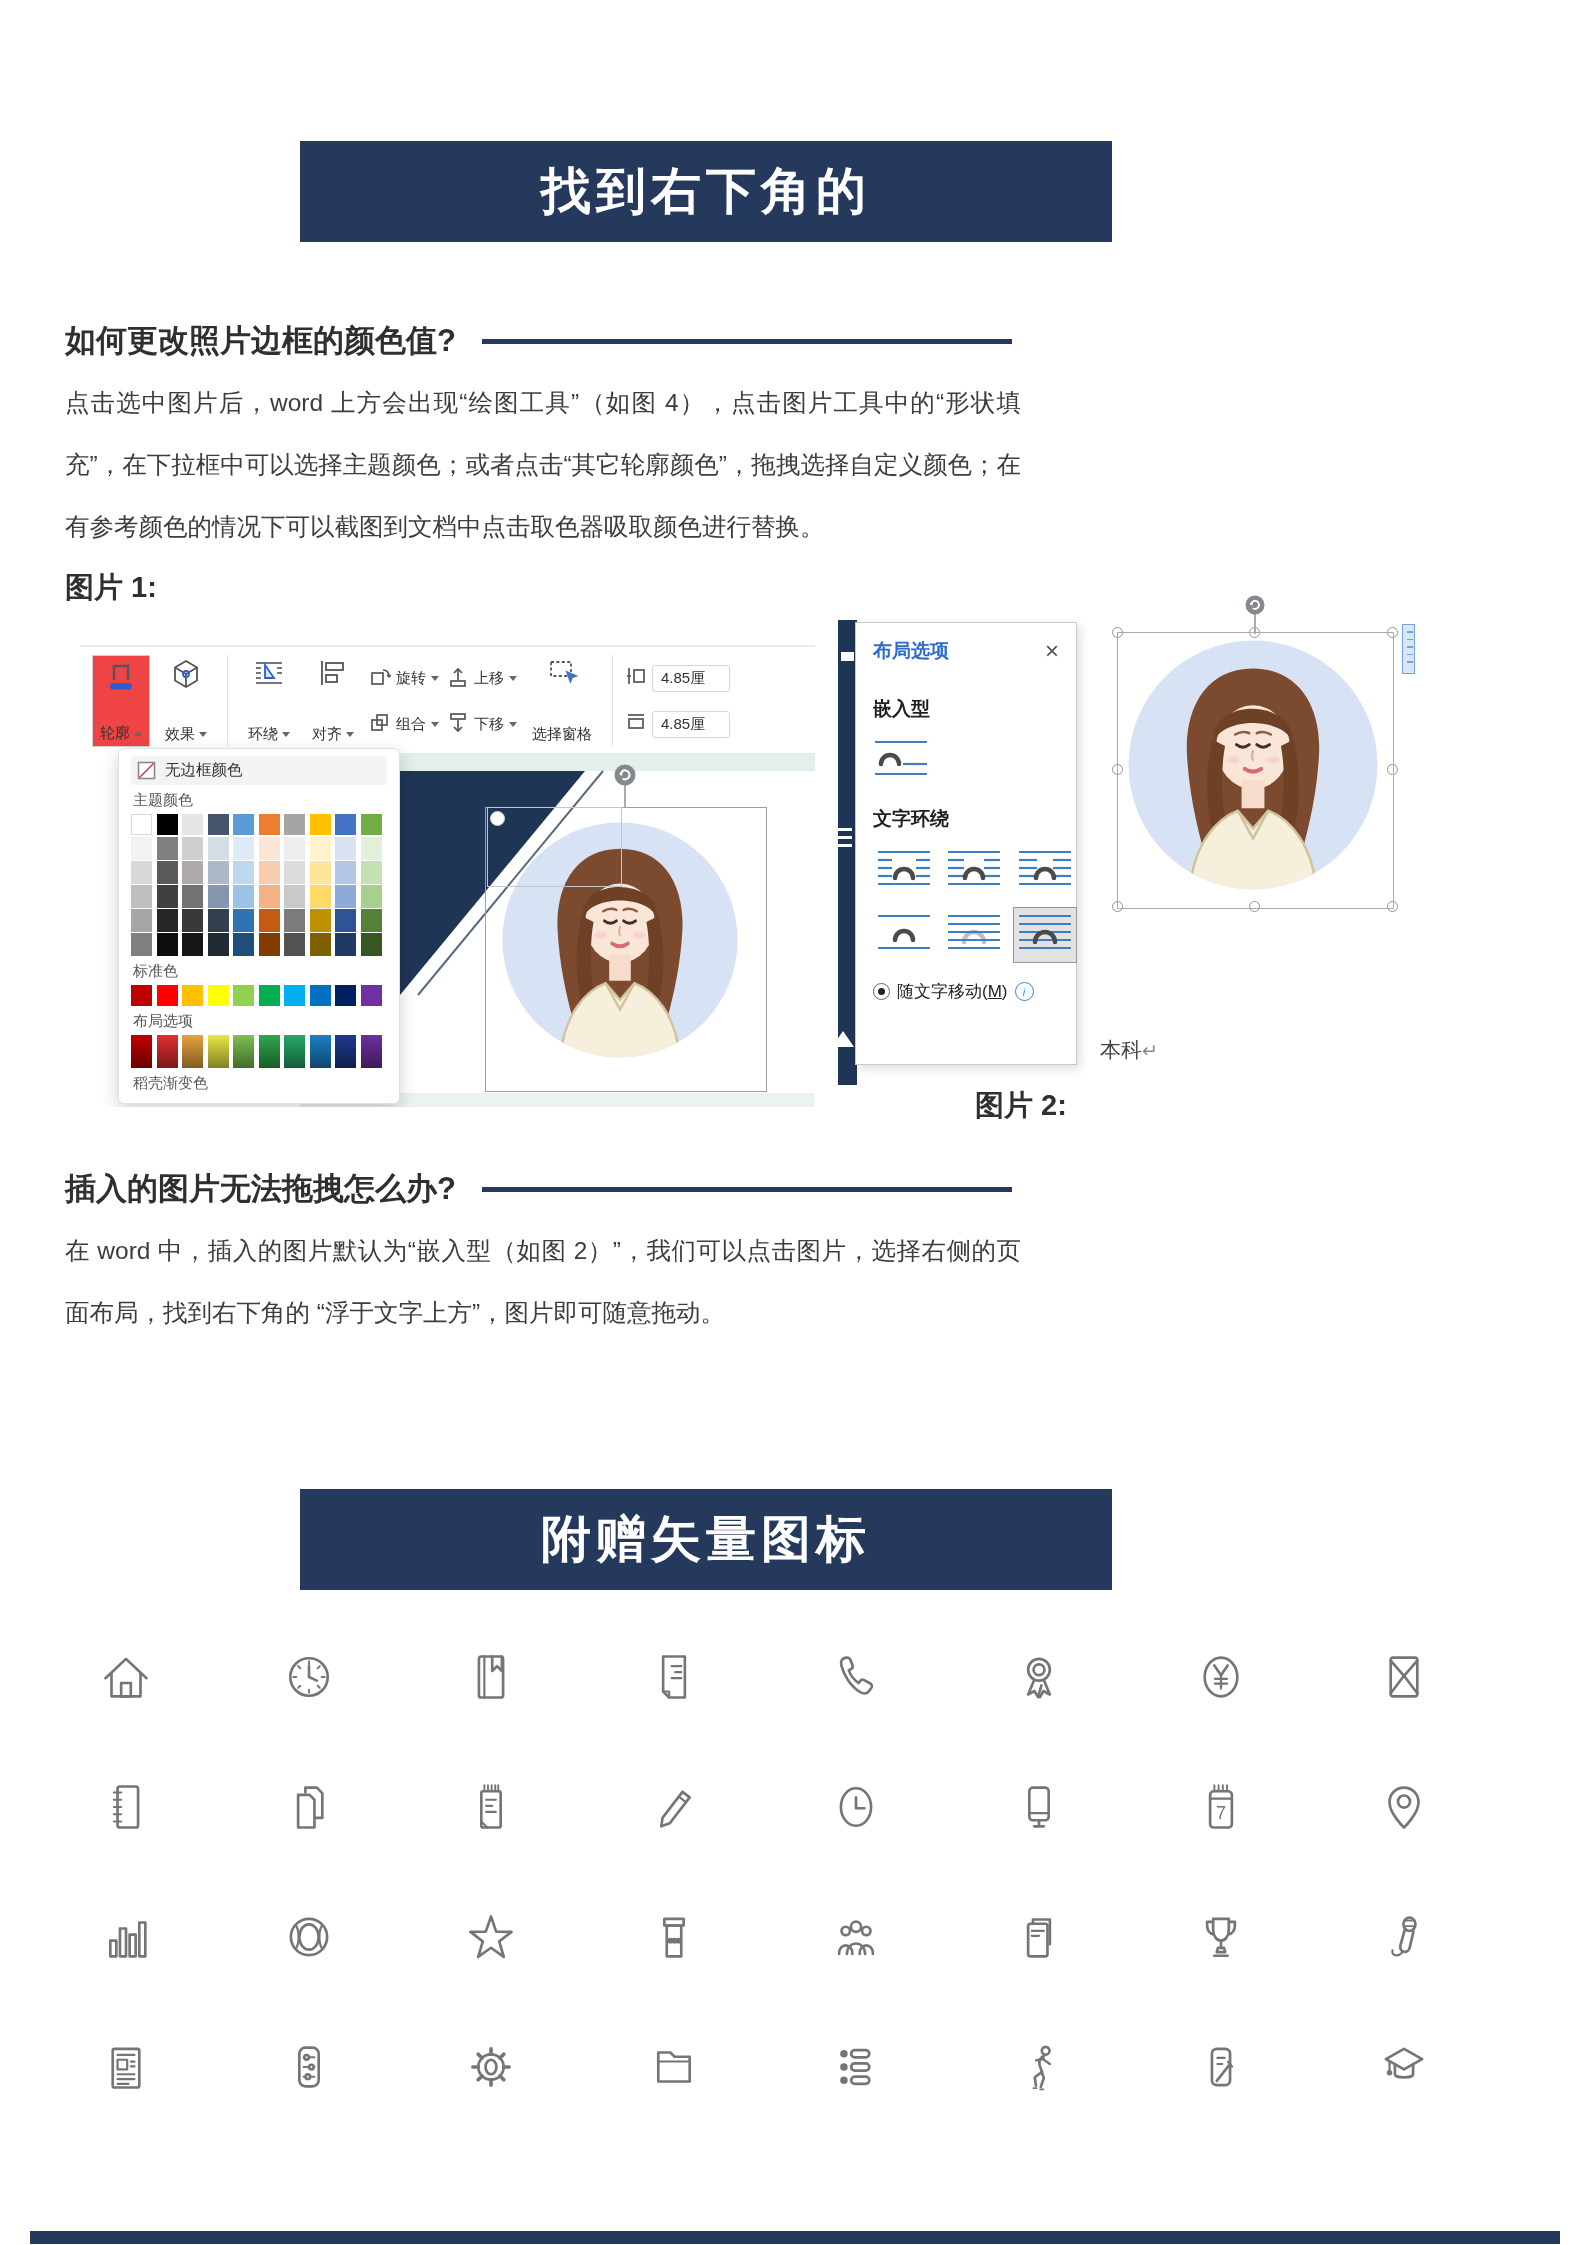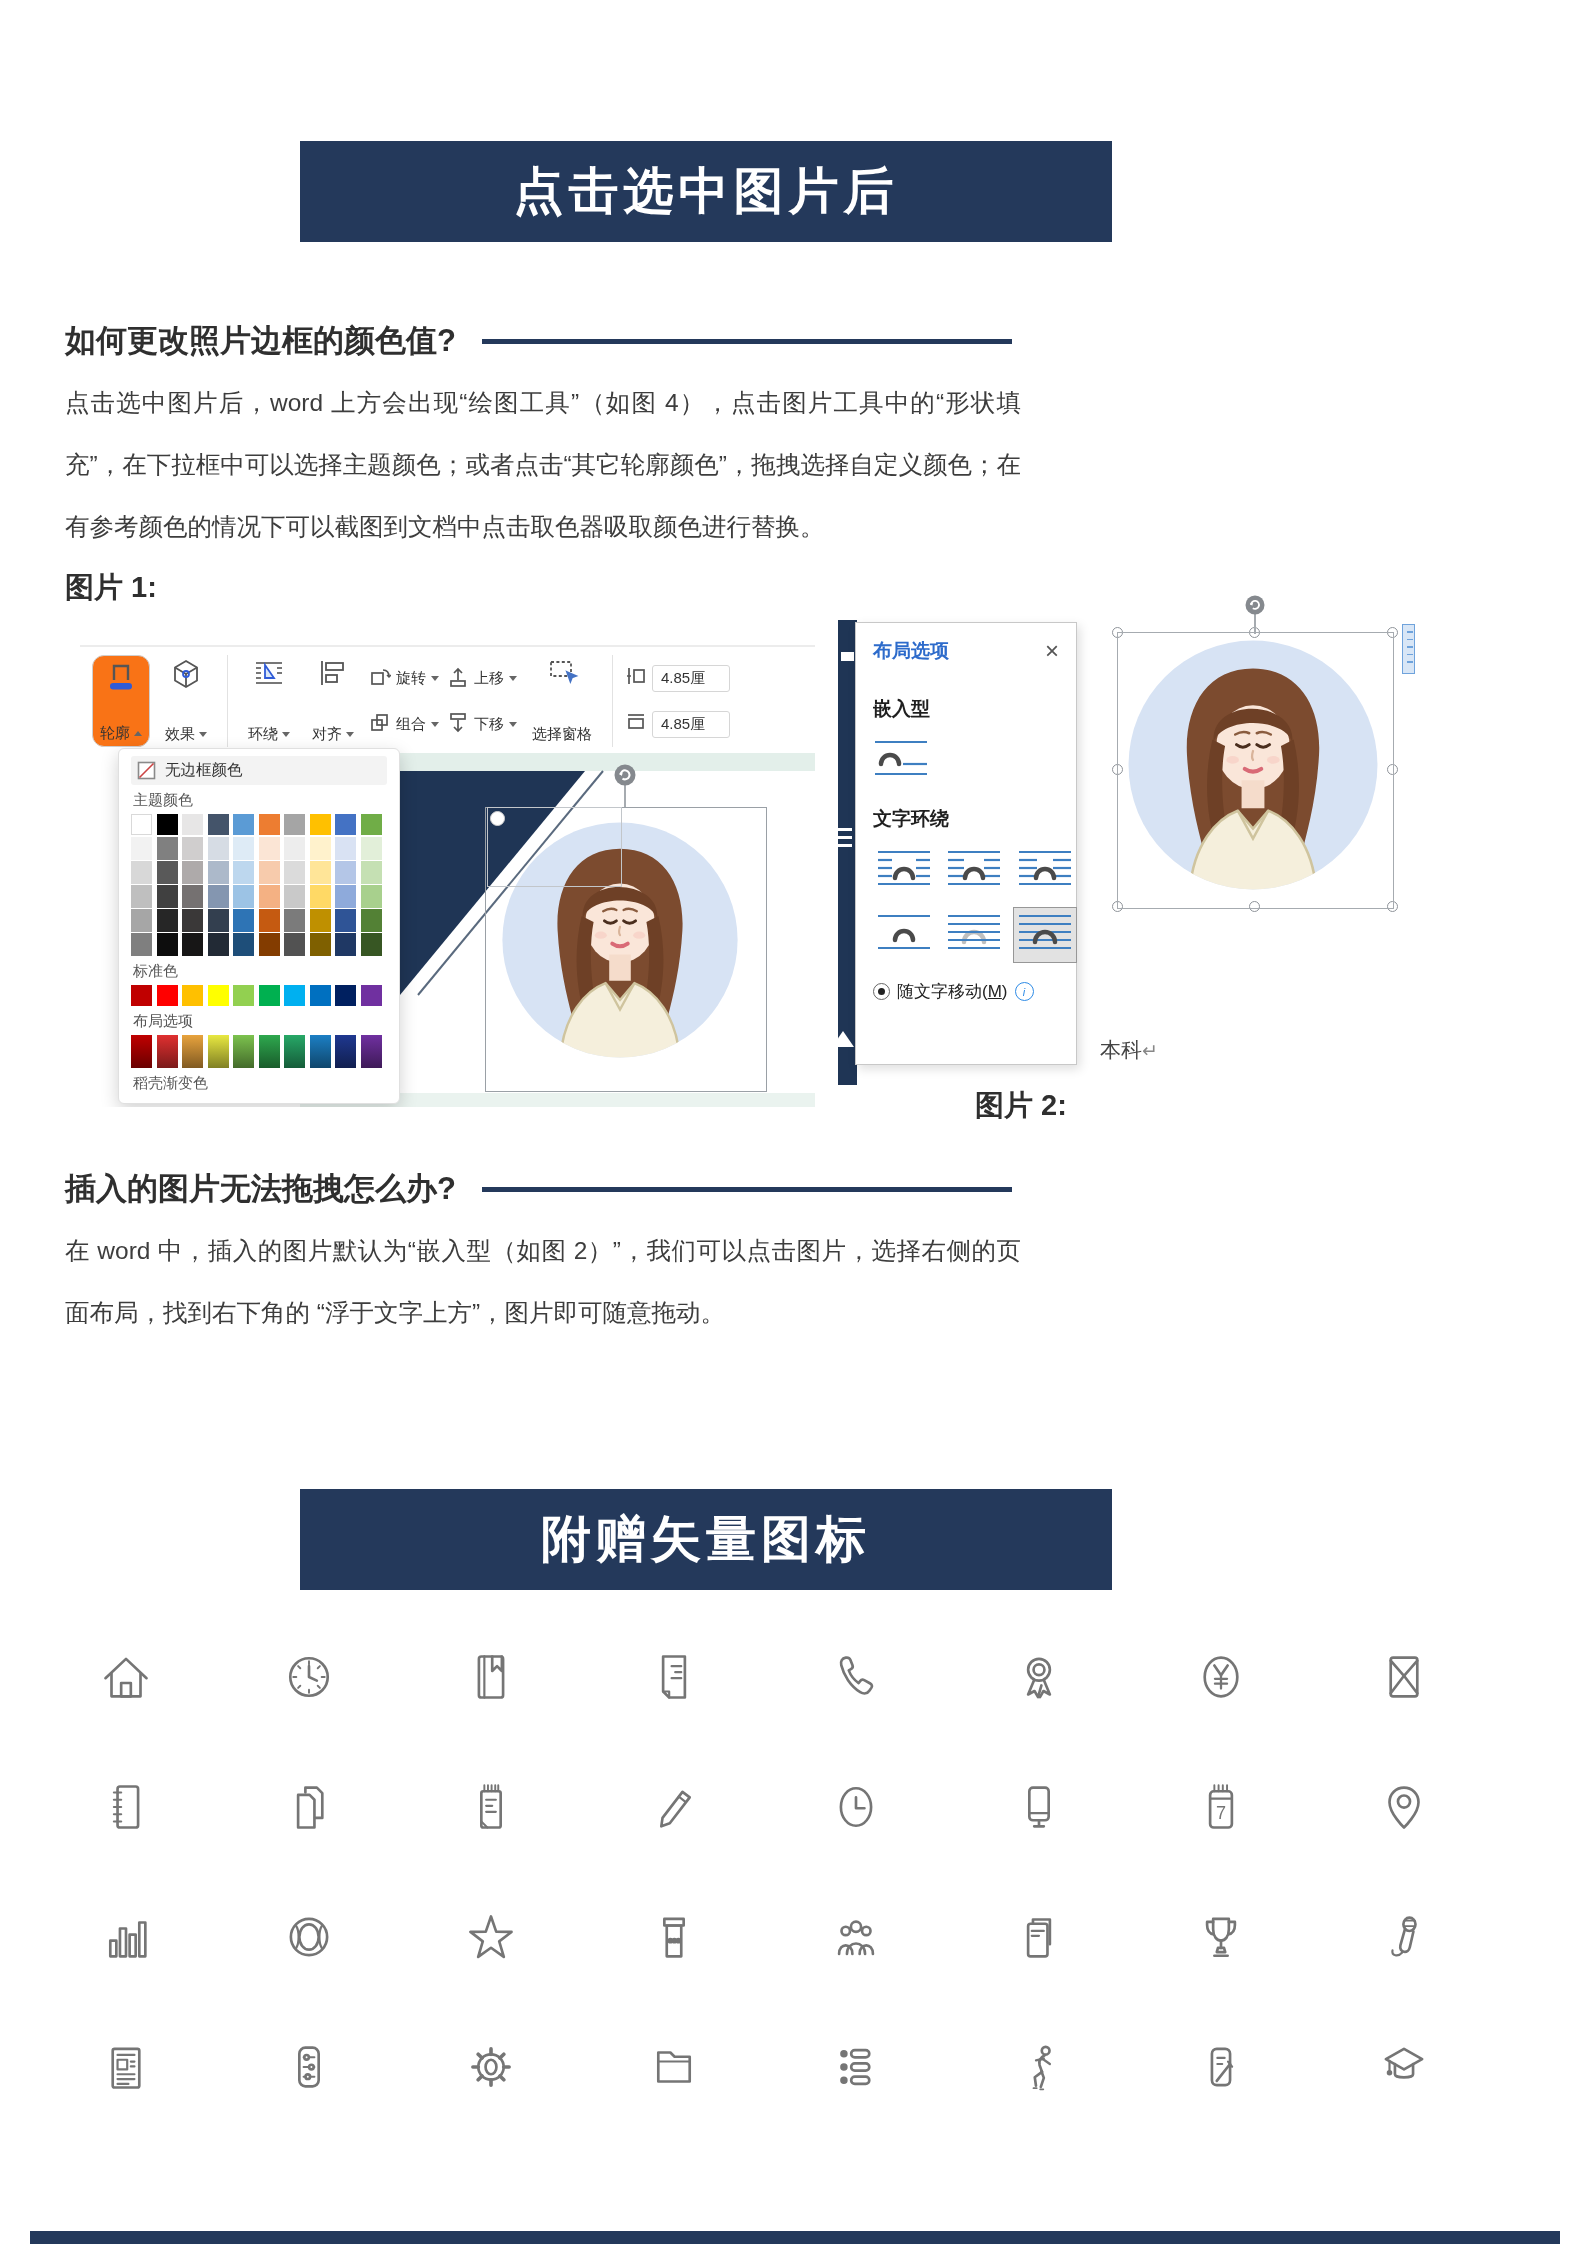--- a/index.html
+++ b/index.html
@@ -18,21 +18,21 @@
 
   .body-text{position:absolute;left:65px;width:956px;font-size:24.5px;line-height:62px;
              color:#3d3d3d;text-align:justify;}
   .fig-label{position:absolute;font-size:29px;font-weight:700;color:#2f2f2f;}
 
   
   .fig1{position:absolute;left:80px;top:645px;width:735px;height:462px;overflow:hidden;background:#fff;}
   .wtoolbar{position:absolute;top:0;left:0;right:0;height:108px;border-top:2px solid #ececec;
             display:flex;align-items:stretch;padding:8px 0 6px 12px;box-sizing:border-box;gap:8px;background:#fff;}
   .tb-big{display:flex;flex-direction:column;align-items:center;justify-content:space-between;padding:3px 7px;}
-  .tb-big.sel{border:1px solid #cfcfcf;border-radius:12px;background:#f97316;}
+  .tb-big.sel{border:1px solid #cfcfcf;border-radius:0;background:#ef4444;}
   .tb-lab{font-size:15px;color:#333;display:flex;align-items:center;gap:4px;white-space:nowrap;}
   .car-dn{width:0;height:0;border:4px solid transparent;border-top:5px solid #666;margin-top:4px;}
   .car-up{width:0;height:0;border:4px solid transparent;border-bottom:5px solid #666;margin-bottom:4px;}
   .tb-sep{width:1px;background:#e2e2e2;margin:0 5px;}
   .tb-stack{display:flex;flex-direction:column;justify-content:space-around;text-align:center;}
   .tb-mini{display:flex;align-items:center;gap:5px;font-size:15px;color:#333;white-space:nowrap;}
   .sizeboxes{display:flex;flex-direction:column;justify-content:space-around;}
   .sizerow{display:flex;align-items:center;gap:6px;}
   .sizefield{width:78px;height:27px;border:1px solid #d6d6d6;border-radius:3px;font-size:15px;
              color:#333;display:flex;align-items:center;padding-left:8px;box-sizing:border-box;}
@@ -99,21 +99,21 @@
   .footbar{position:absolute;left:30px;right:27px;bottom:1px;height:13px;background:#24395B;}
 
   .avatar-wrap svg{display:block;width:100%;height:100%;}
 </style>
 </head>
 <body>
 
 <div id="page">
 
   <div class="banner" style="top:141px;">
-    <span>点击选中图片后</span>
+    <span>找到右下角的</span>
   </div>
 
   <div class="sec-head" style="top:320px;">
     <h2>如何更改照片边框的颜色值?</h2>
     <div class="sec-rule"></div>
   </div>
   <div class="body-text" style="top:372px;">点击选中图片后，word 上方会出现“绘图工具”（如图 4），点击图片工具中的“形状填充”，在下拉框中可以选择主题颜色；或者点击“其它轮廓颜色”，拖拽选择自定义颜色；在有参考颜色的情况下可以截图到文档中点击取色器吸取颜色进行替换。</div>
   <div class="fig-label" style="left:65px;top:568px;">图片 1:</div>
 
   <div class="fig1">

